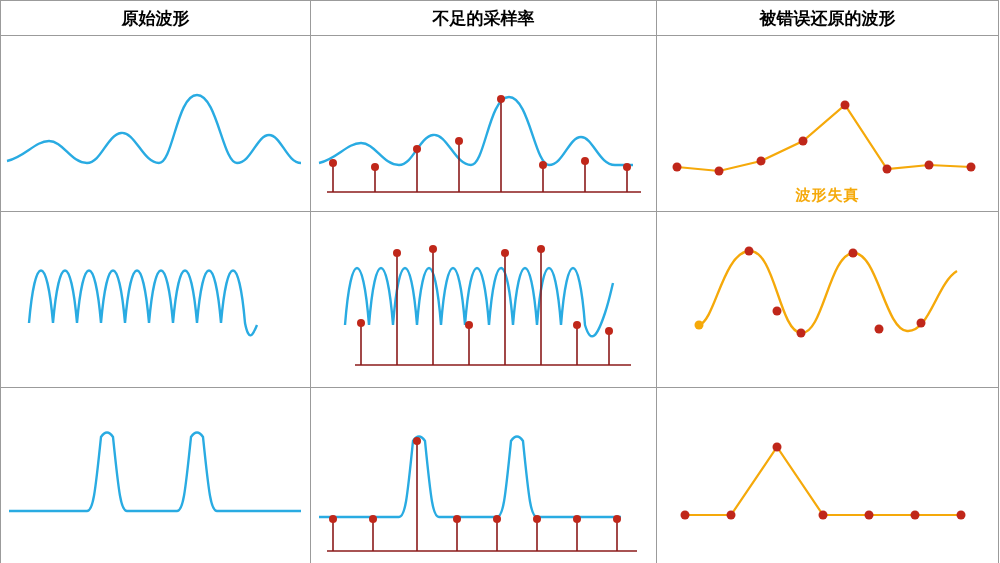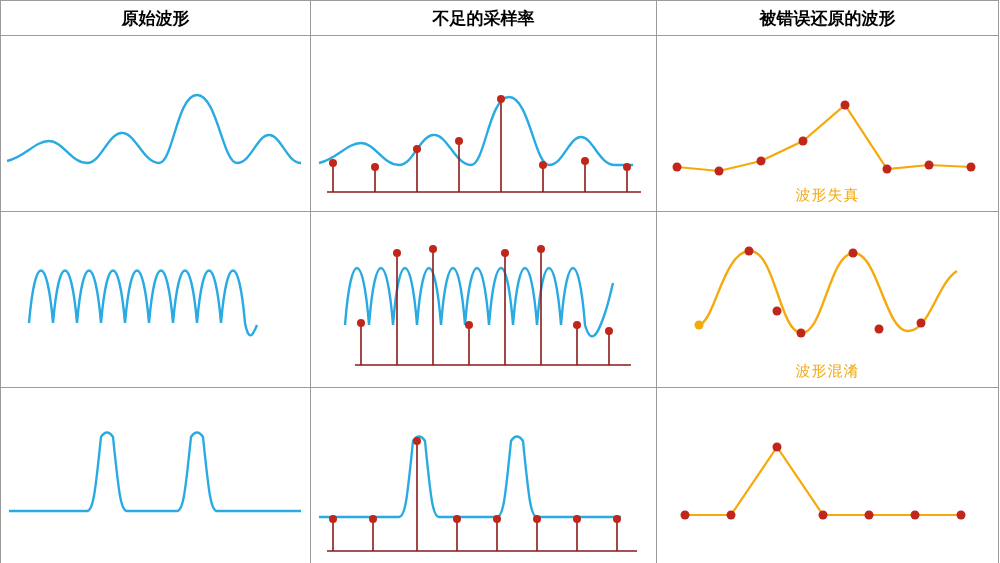--- a/index.html
+++ b/index.html
@@ -5,21 +5,21 @@
   html,body{margin:0;padding:0;background:#ffffff;}
   body{width:1000px;height:563px;font-family:"Liberation Sans","DejaVu Sans",sans-serif;overflow:hidden;}
   .sheet{position:relative;width:1000px;height:563px;}
   table.grid{border-collapse:collapse;table-layout:fixed;margin:0;}
   table.grid td{border:1px solid #9b9b9b;padding:0;vertical-align:middle;}
   .hdr{height:34px;text-align:center;font-weight:bold;font-size:17px;color:#000;}
   .cellwrap{position:relative;width:100%;height:100%;}
   svg{display:block;}
   .caption{
     position:absolute;left:0;right:0;bottom:6px;text-align:center;
-    font-size:15px;font-weight:normal;color:#f5a90a;letter-spacing:1px;
+    font-size:15px;font-weight:bold;color:#f5a90a;letter-spacing:1px;
   }
   .colA{width:310px;}
   .colB{width:346px;}
   .colC{width:342px;}
   .rowH{height:34px;}
   .rowR{height:176px;}
 </style>
 </head>
 <body>
 
@@ -136,21 +136,20 @@
           <g fill="#c0271a">
             <circle cx="42" cy="112" r="4.5" fill="#f5a90a"></circle>
             <circle cx="92" cy="38" r="4.5"></circle>
                   <circle cx="144" cy="120" r="4.5"></circle>
             <circle cx="120" cy="98" r="4.5"></circle>
                   <circle cx="196" cy="40" r="4.5"></circle>
             <circle cx="222" cy="116" r="4.5"></circle>
                   <circle cx="264" cy="110" r="4.5"></circle>
           </g>
         </svg>
-        <div class="caption">波形混淆</div>
       </div>
     </td>
   </tr>
 
   <tr class="rowR">
     <td>
       <div class="cellwrap">
         <svg width="308" height="174" viewBox="0 0 308 174">
           <path d="M8,122 L86,122 C92,122 94,106 100,48 C104,42 108,42 112,48 C118,106 120,122 126,122 L176,122 C182,122 184,106 190,48 C194,42 198,42 202,48 C208,106 210,122 216,122 L300,122" fill="none" stroke="#29abe2" stroke-width="2.4"></path>
         </svg>

